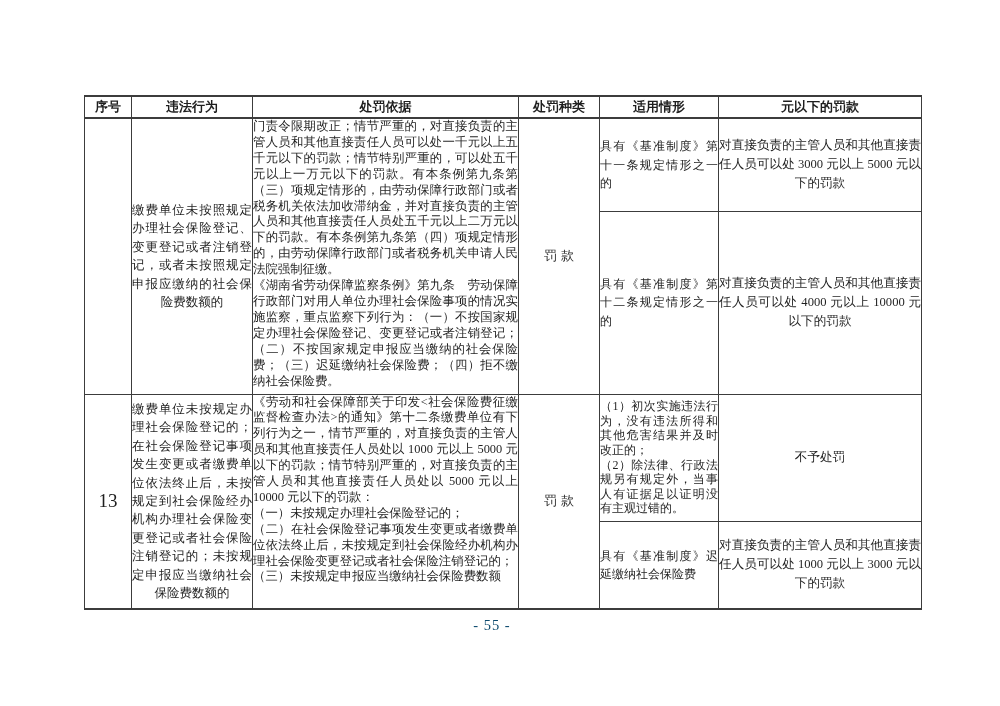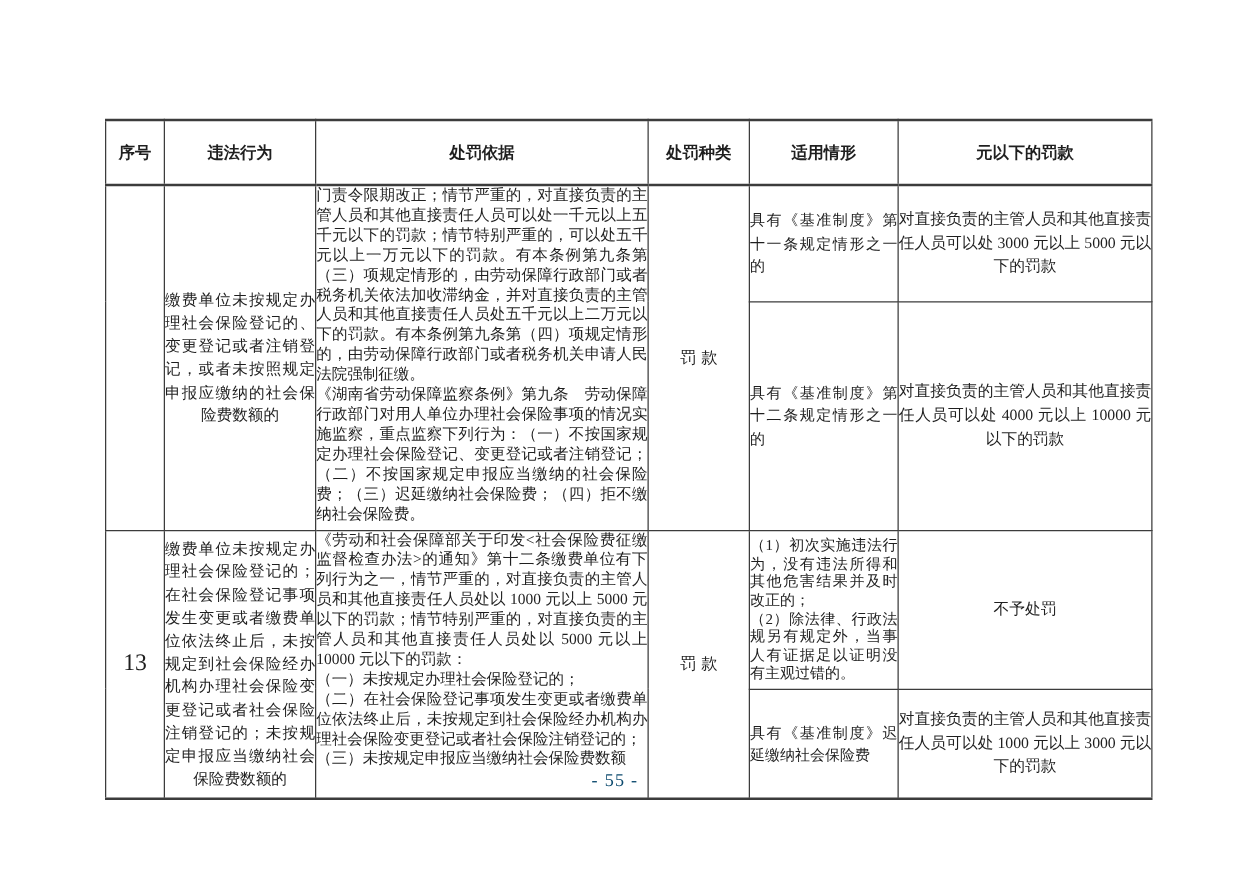--- a/index.html
+++ b/index.html
@@ -9,21 +9,21 @@
   }
   table.reg{
     position:absolute;left:84px;top:95px;width:837px;
     border-collapse:collapse;table-layout:fixed;
     border-top:2px solid #3c3c3c;border-bottom:2px solid #3c3c3c;
     border-left:1px solid #3c3c3c;border-right:1px solid #3c3c3c;
   }
   .reg th,.reg td{border:1px solid #3c3c3c;padding:0;overflow:hidden;}
   .reg th{
     border-bottom:2px solid #3c3c3c;font-size:13px;font-weight:bold;
-    text-align:center;vertical-align:middle;padding:16px 2px;
+    text-align:center;vertical-align:middle;padding:1px 2px;
   }
   tr.h-head{height:19px;}
   tr.h-r1a{height:93px;}
   tr.h-r1b{height:183px;}
   tr.h-r2a{height:127px;}
   tr.h-r2b{height:88px;}
   .c-index{text-align:center;vertical-align:middle;font-size:19px;margin-top:44px;}
   .c-behavior{
     vertical-align:middle;font-size:12.5px;line-height:18.4px;
     text-align:justify;text-align-last:center;padding:2px 4px;
@@ -70,21 +70,21 @@
       <th>序号</th>
       <th>违法行为</th>
       <th>处罚依据</th>
       <th>处罚种类</th>
       <th>适用情形</th>
       <th>元以下的罚款</th>
     </tr>
 
     <tr class="h-r1a">
       <td class="c-index" rowspan="2"></td>
-      <td class="c-behavior" rowspan="2">缴费单位未按规定办理社会保险登记的、变更登记或者注销登记，或者未按照规定申报应缴纳的社会保险费数额的</td>
+      <td class="c-behavior" rowspan="2">缴费单位未按照规定办理社会保险登记、变更登记或者注销登记，或者未按照规定申报应缴纳的社会保险费数额的</td>
       <td class="c-basis" rowspan="2">门责令限期改正；情节严重的，对直接负责的主管人员和其他直接责任人员可以处一千元以上五千元以下的罚款；情节特别严重的，可以处五千元以上一万元以下的罚款。有本条例第九条第（三）项规定情形的，由劳动保障行政部门或者税务机关依法加收滞纳金，并对直接负责的主管人员和其他直接责任人员处五千元以上二万元以下的罚款。有本条例第九条第（四）项规定情形的，由劳动保障行政部门或者税务机关申请人民法院强制征缴。
 《湖南省劳动保障监察条例》第九条　劳动保障行政部门对用人单位办理社会保险事项的情况实施监察，重点监察下列行为：（一）不按国家规定办理社会保险登记、变更登记或者注销登记；（二）不按国家规定申报应当缴纳的社会保险费；（三）迟延缴纳社会保险费；（四）拒不缴纳社会保险费。</td>
       <td class="c-type" rowspan="2">罚款</td>
       <td class="c-situation">具有《基准制度》第十一条规定情形之一的</td>
       <td class="c-standard">对直接负责的主管人员和其他直接责任人员可以处 3000 元以上 5000 元以下的罚款</td>
     </tr>
     <tr class="h-r1b">
       <td class="c-situation">具有《基准制度》第十二条规定情形之一的</td>
       <td class="c-standard">对直接负责的主管人员和其他直接责任人员可以处 4000 元以上 10000 元以下的罚款</td>
     </tr>

